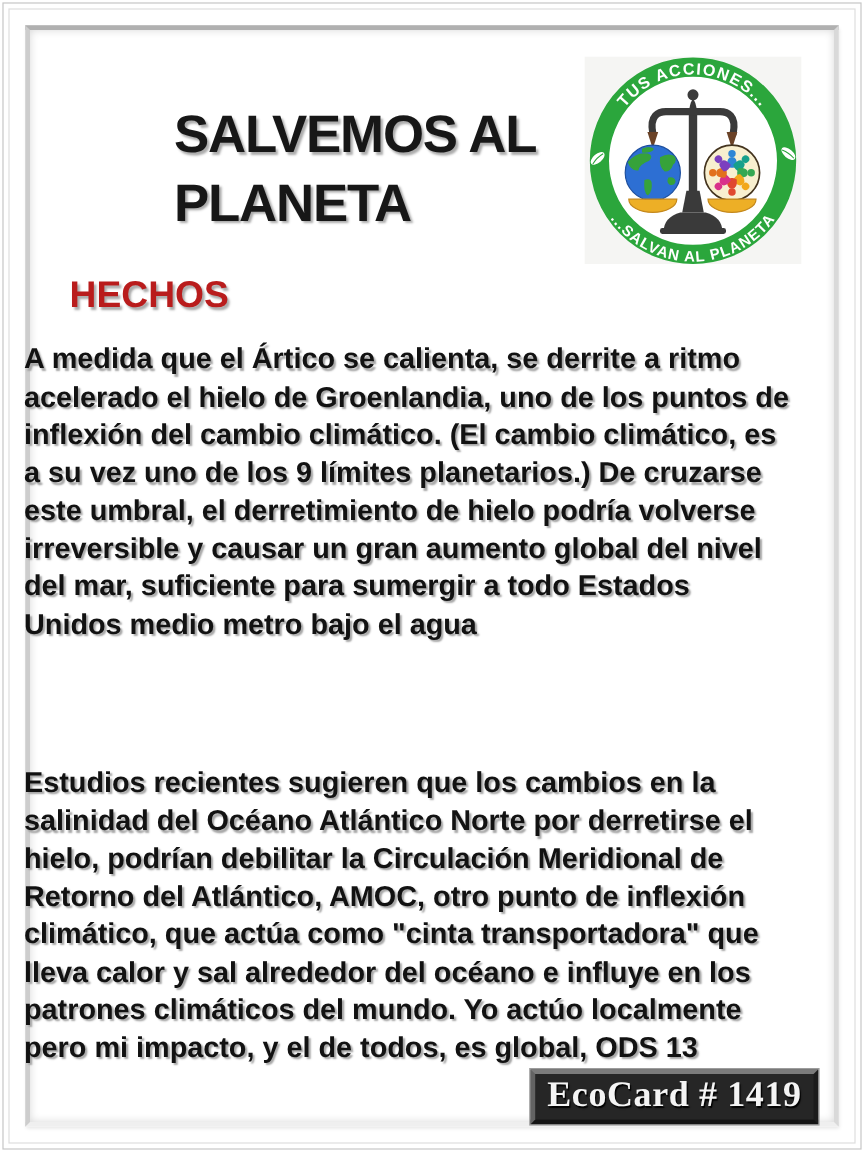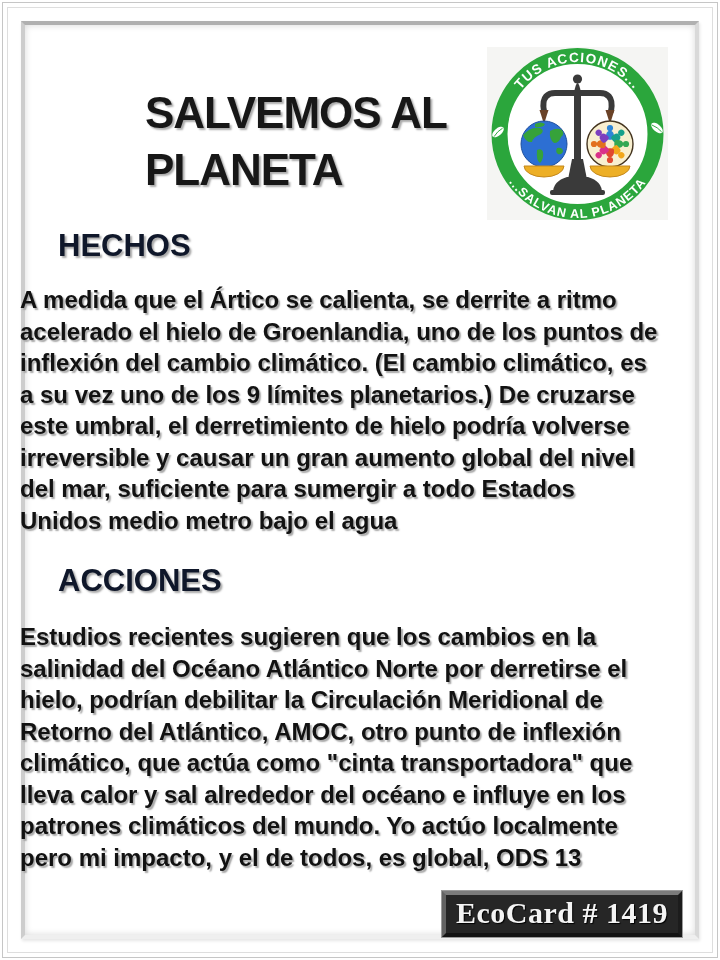--- a/index.html
+++ b/index.html
@@ -21,34 +21,34 @@
     position:absolute; left:145px; top:84px; width:360px; margin:0;
     font-size:44px; line-height:57px; font-weight:bold; color:#171717;
     text-align:left; white-space:pre-line; letter-spacing:-1px;
     text-shadow: 2px 2px 2px #ababab;
   }
   .logo-box { position:absolute; left:487px; top:47px; width:181px; height:173px; }
   .logo-box svg { display:block; }
   svg text { font-family:"Liberation Sans", sans-serif; }
 
   .heading {
-    position:absolute; margin:0; font-size:31px; font-weight:bold; color:#0f172a;
+    position:absolute; margin:0; font-size:31px; font-weight:bold; color:#b91c1c;
     text-shadow: 2px 2px 2px #a9a9a9; letter-spacing:0px;
   }
   .heading.h1 { left:58px; top:228px; }
   .heading.h2 { left:58px; top:563px; }
 
   .bodytext {
     position:absolute; left:20px; width:680px; margin:0;
     font-size:24px; line-height:31.5px; font-weight:bold; color:#121212;
     white-space:pre-line;
     text-shadow: 1.8px 1.8px 1.5px #a6a6a6;
   }
   .bodytext.p1 { top:284px; }
-  .bodytext.p2 { top:621px; }
+  .bodytext.p2 { top:637px; }
 
   .ecocard {
     position:absolute; right:38px; top:891px;
     background:#262626; color:#f4f4f4;
     border:4px solid; border-color:#7b7b7b #1c1c1c #141414 #636363;
     outline:1px solid #9c9c9c;
     padding:1px 10px 3px 10px;
     font-family:"Liberation Serif", serif; font-weight:bold; font-size:30px;
     letter-spacing:0.5px; text-shadow:1px 1px 1px #000;
   }
@@ -141,21 +141,20 @@
   <h2 class="heading h1">HECHOS</h2>
   <p class="bodytext p1">A medida que el Ártico se calienta, se derrite a ritmo
 acelerado el hielo de Groenlandia, uno de los puntos de
 inflexión del cambio climático. (El cambio climático, es
 a su vez uno de los 9 límites planetarios.) De cruzarse
 este umbral, el derretimiento de hielo podría volverse
 irreversible y causar un gran aumento global del nivel
 del mar, suficiente para sumergir a todo Estados
 Unidos medio metro bajo el agua</p>
 
-  <h2 class="heading h2">ACCIONES</h2>
   <p class="bodytext p2">Estudios recientes sugieren que los cambios en la
 salinidad del Océano Atlántico Norte por derretirse el
 hielo, podrían debilitar la Circulación Meridional de
 Retorno del Atlántico, AMOC, otro punto de inflexión
 climático, que actúa como "cinta transportadora" que
 lleva calor y sal alrededor del océano e influye en los
 patrones climáticos del mundo. Yo actúo localmente
 pero mi impacto, y el de todos, es global, ODS 13</p>
 
   <div class="ecocard">EcoCard # 1419</div>

